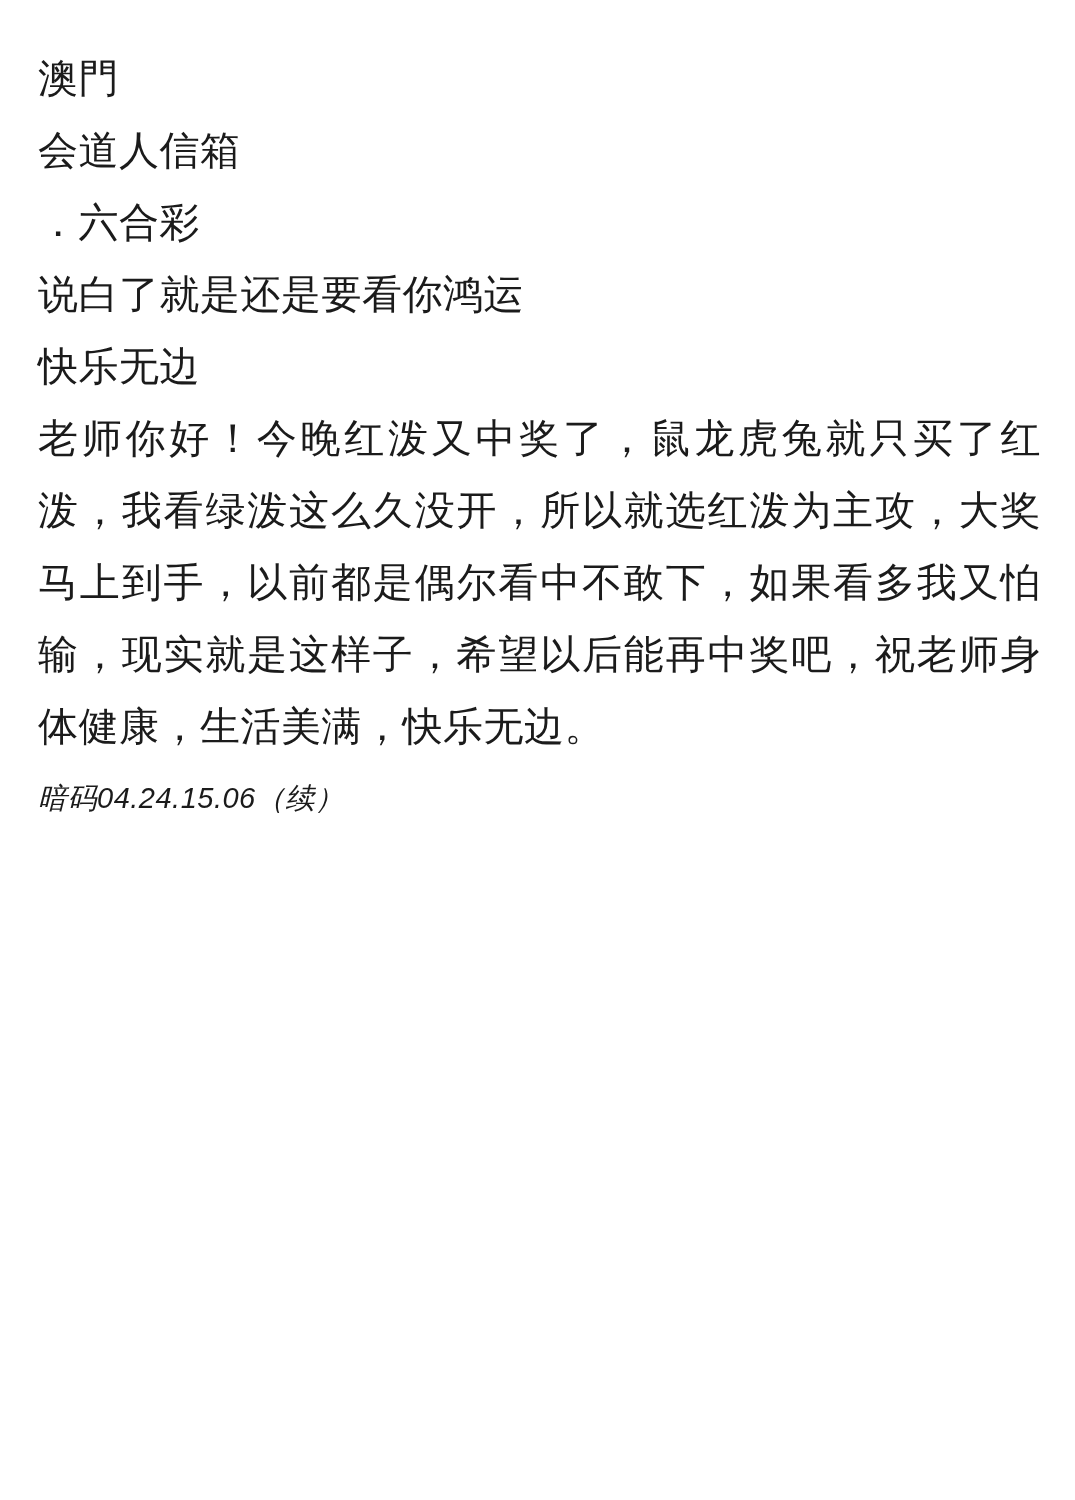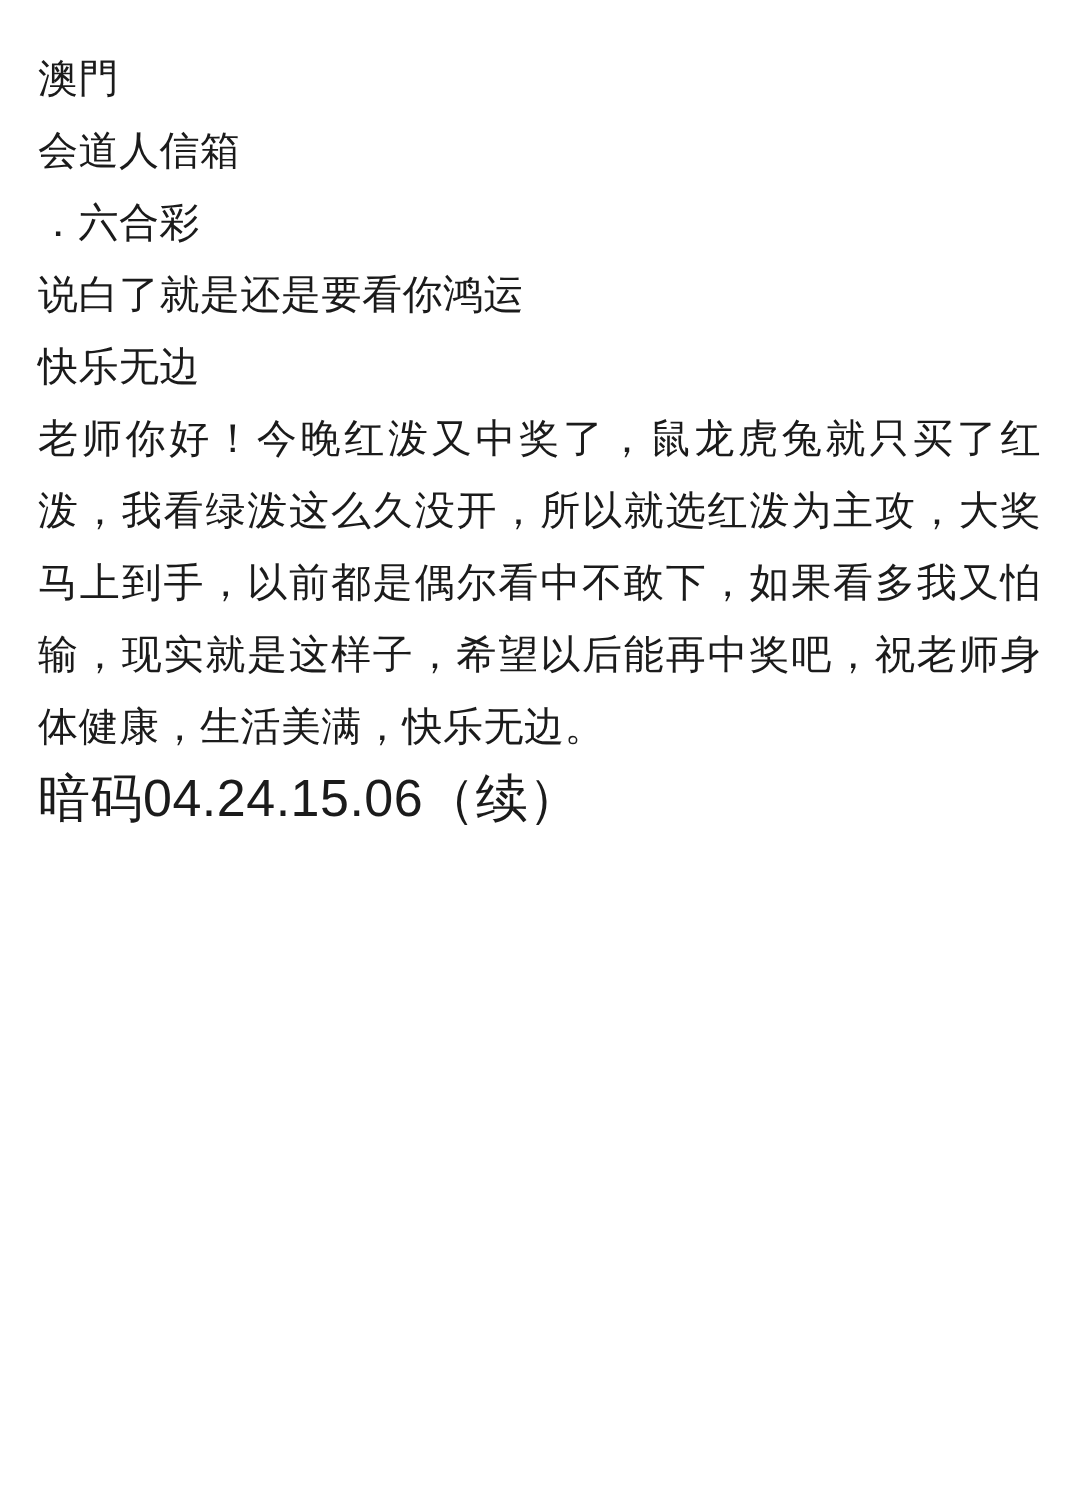--- a/index.html
+++ b/index.html
@@ -35,23 +35,24 @@
     text-justify: inter-ideograph;
     word-break: break-all;
     margin: 0;
   }
   .latin {
     font-size: 40px;
     line-height: 72px;
     letter-spacing: 1px;
   }
   .code-line {
-    font-size: 52px;
+    font-size: 29px;
     line-height: 72px;
     letter-spacing: 0.5px;
+    font-style: italic;
   }
 </style>
 </head>
 <body>
 
 <div class="page">
 
   <div class="line">澳門</div>
   <div class="line">会道人信箱</div>
   <div class="line">．六合彩</div>

